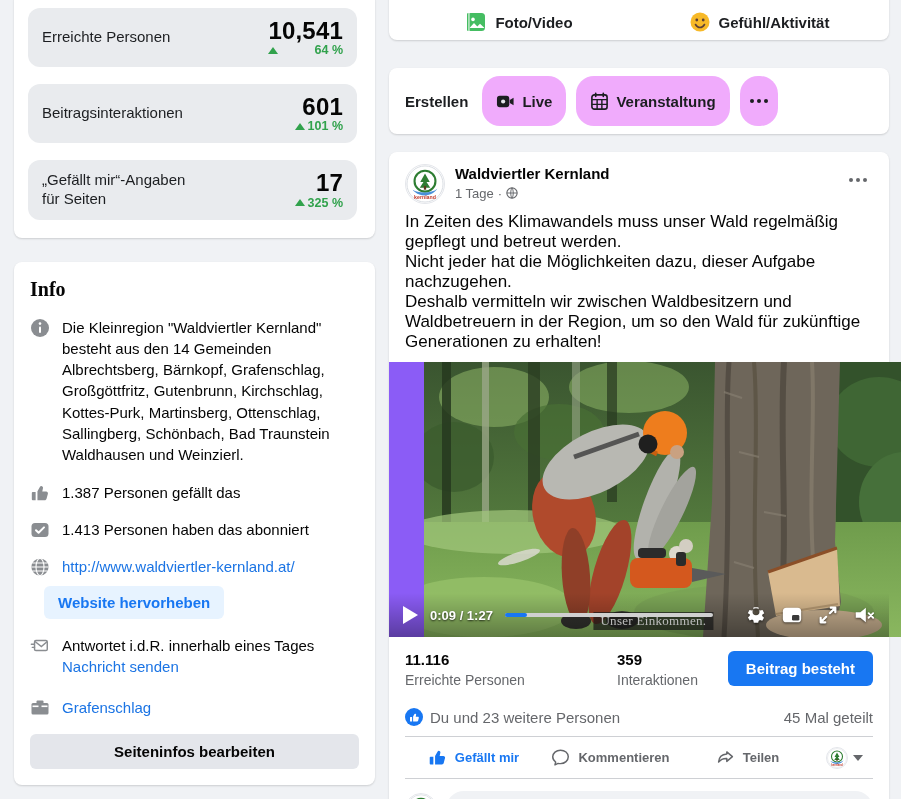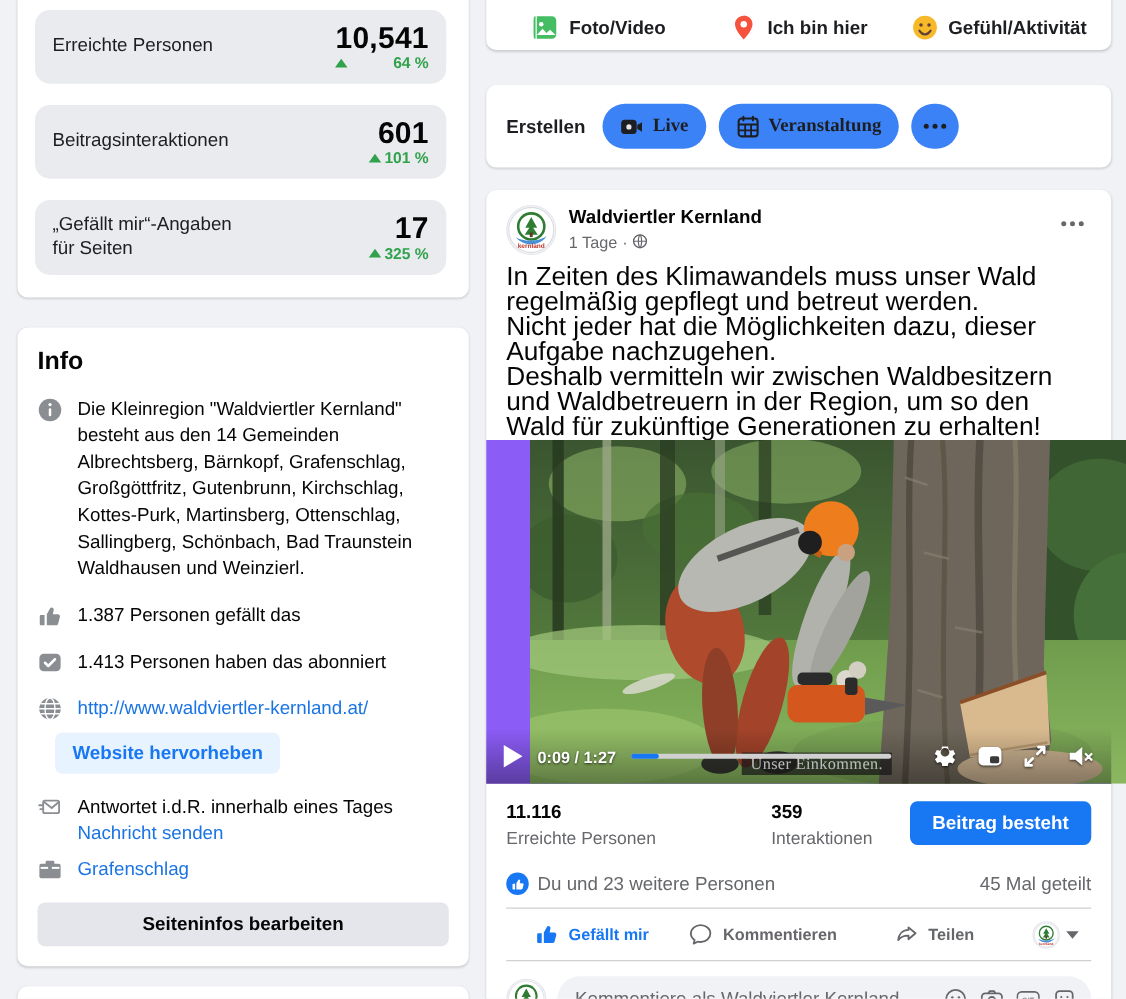--- a/index.html
+++ b/index.html
@@ -14,52 +14,52 @@
   .stats-card { padding:16px 18px 18px 14px; }
   .stat-box { background:#e9ebee; border-radius:12px; padding:10px 14px; display:flex; justify-content:space-between; align-items:center; margin-bottom:17px; min-height:58px; }
   .stat-box:last-child { margin-bottom:0; }
   .stat-label { font-size:15px; color:#1c1e21; line-height:1.25; max-width:150px; overflow-wrap:anywhere; }
   .stat-value-wrap { text-align:right; }
   .stat-value { font-size:24px; font-weight:bold; line-height:1.05; letter-spacing:.2px; }
   .stat-delta { font-size:12.5px; font-weight:bold; color:#31a24c; display:flex; align-items:center; justify-content:space-between; gap:3px; }
   .tri-up { width:0; height:0; border-left:5px solid transparent; border-right:5px solid transparent; border-bottom:7px solid #31a24c; display:inline-block; }
 
   .info-card { margin-top:24px; padding:16px; }
-  .info-title { font-size:20px; font-weight:bold; margin-bottom:16px; }
+  .info-title { font-size:20px; font-weight:bold; margin-bottom:16px;font-family:Liberation Serif, serif; }
   .info-row { display:flex; gap:12px; margin-bottom:16px; font-size:15px; line-height:1.42; color:#050505; }
   .info-row .ic { flex:0 0 20px; width:20px; height:20px; color:#8a8d91; margin-top:1px; }
   .info-link { color:#1b74e4; text-decoration:none; }
   .btn-lightblue { display:inline-block; background:#e7f3ff; color:#1877f2; font-size:15px; font-weight:bold; border:none; border-radius:6px; padding:8px 14px; margin:2px 0 16px 14px; cursor:pointer; font-family:inherit; }
   .btn-grey-wide { display:block; width:100%; background:#e4e6eb; color:#050505; font-size:15px; font-weight:bold; border:none; border-radius:6px; padding:9px 0; cursor:pointer; font-family:inherit; }
   .partial-card { margin-top:16px; padding:16px; height:60px; }
 
   
   .right-col { position:absolute; left:389px; top:0; width:500px; }
   .composer-card { position:relative; margin-top:-20px; height:60px; border-radius:8px; padding:24px 10px 0 10px; display:flex; }
   .composer-action { flex:1; display:flex; align-items:center; justify-content:center; gap:8px; font-size:15px; font-weight:bold; color:#1c1e21; cursor:pointer; border-radius:6px; }
   .composer-action .ic { width:22px; height:22px; }
 
   .create-card { margin-top:28px; height:66px; padding:15px 16px; display:flex; align-items:center; gap:10px; }
   .create-label { font-size:15px; font-weight:bold; color:#1c1e21; margin-right:4px; }
-  .pill { background:#3b82f6; border:none; border-radius:18px; height:36px; padding:0 14px; display:flex; align-items:center; gap:7px; font-size:15px; font-weight:bold; color:#1c1e21; cursor:pointer; font-family:Liberation Serif, serif; }
+  .pill { background:#f0abfc; border:none; border-radius:18px; height:50px; padding:0 14px; display:flex; align-items:center; gap:7px; font-size:15px; font-weight:bold; color:#1c1e21; cursor:pointer; font-family:Liberation Sans, sans-serif; }
   .pill .ic { width:19px; height:19px; color:#1c1e21; }
   .pill-more { width:38px; justify-content:center; padding:0; }
   .dots { display:inline-flex; gap:3px; }
   .dots i { width:4px; height:4px; border-radius:50%; background:#1c1e21; }
 
   .post-card { margin-top:18px; padding-top:12px; }
   .post-header { display:flex; align-items:flex-start; padding:0 16px; }
   .avatar { border-radius:50%; border:1px solid #e4e6eb; background:#fff; flex:0 0 auto; }
   .post-head-text { margin-left:10px; flex:1; }
   .post-author { font-size:15px; font-weight:bold; color:#050505; line-height:1.3; cursor:pointer; }
   .post-meta { font-size:13px; color:#65676b; display:flex; align-items:center; gap:4px; margin-top:2px; }
   .post-meta .ic { width:12px; height:12px; color:#65676b; }
   .post-menu { color:#65676b; cursor:pointer; padding:4px 6px; }
   .post-menu .dots i { background:#65676b; }
-  .post-text { padding:8px 16px 0; font-size:21px; line-height:20px; color:#050505; }
+  .post-text { padding:8px 16px 10px; font-size:17px; line-height:20px; color:#050505; }
 
   .video-wrap { position:relative; width:500px; height:275px; background:#8b5cf6; cursor:pointer;padding-left:35px; }
   .video-wrap svg.scene { display:block; }
   .vid-caption { position:absolute; left:50%; transform:translateX(-38%); bottom:7px; background:rgba(30,30,30,.72); color:#f2f2f2; font-family:"Liberation Serif", serif; font-size:13px; padding:1px 7px; letter-spacing:.3px; white-space:nowrap; }
   .vid-controls { position:absolute; left:0; right:0; bottom:0; height:44px; display:flex; align-items:center; padding:0 14px; color:#fff; background:linear-gradient(transparent, rgba(0,0,0,.35)); }
   .vc-play { width:0; height:0; border-top:9px solid transparent; border-bottom:9px solid transparent; border-left:15px solid #fff; margin-right:12px; cursor:pointer; flex:0 0 auto; }
   .vc-time { font-size:13px; font-weight:bold; text-shadow:0 1px 2px rgba(0,0,0,.7); margin-right:12px; white-space:nowrap; }
   .vc-bar { flex:1; height:4px; background:#d0d0d0; border-radius:2px; position:relative; margin-right:18px; cursor:pointer; }
   .vc-bar-fill { position:absolute; left:0; top:0; bottom:0; width:10.5%; background:#1877f2; border-radius:2px; }
   .vc-btn { width:22px; height:22px; color:#fff; margin-left:14px; cursor:pointer; flex:0 0 auto; filter:drop-shadow(0 1px 1px rgba(0,0,0,.6)); }
@@ -179,21 +179,21 @@
             <g stroke="#fff" stroke-width="1.1" fill="none">
               <ellipse cx="10" cy="10" rx="4" ry="8.6"></ellipse>
               <path d="M1.4 10h17.2M2.3 6h15.4M2.3 14h15.4"></path>
             </g>
           </svg>
         <a class="info-link" href="#">http://www.waldviertler-kernland.at/</a>
       </div>
 
       <button class="btn-lightblue">Website hervorheben</button>
 
-      <div class="info-row" style="margin-bottom:8px;">
+      <div class="info-row" style="margin-bottom:20px;">
         <svg class="ic" viewBox="0 0 22 22">
             <g stroke="currentColor" stroke-width="1.6" fill="none">
               <rect x="5" y="5" width="14" height="11" rx="1.5"></rect>
               <path d="M5.5 6l7 5.5 6.5-5.5"></path>
               <path d="M1.5 9h3M2.5 12.5h2.5" stroke-linecap="round"></path>
             </g>
           </svg>
         <div>
           <span>Antwortet i.d.R. innerhalb eines Tages</span><br>
           <a class="info-link" href="#">Nachricht senden</a>
@@ -223,27 +223,20 @@
     <div class="card composer-card">
       <div class="composer-action">
         <svg class="ic" viewBox="0 0 22 22">
             <rect x="2" y="2" width="18" height="18" rx="3.5" fill="#45bd62"></rect>
             <circle cx="8" cy="8.4" r="1.8" fill="#fff"></circle>
             <path d="M4.5 17l4.5-5 3.3 3.4 2.7-2.6 4.5 4.2z" fill="#fff"></path>
             <rect x="2" y="2" width="2.6" height="18" rx="1.3" fill="#45bd62" stroke="#fff" stroke-width="0"></rect>
             <rect x="3.4" y="2" width="1.1" height="18" fill="#fff" opacity=".9"></rect>
           </svg>
         <span>Foto/Video</span>
-      </div>
-      <div class="composer-action">
-        <svg class="ic" viewBox="0 0 22 22">
-            <path d="M11 1.5c-3.9 0-7 3-7 6.9 0 5.2 7 12.1 7 12.1s7-6.9 7-12.1c0-3.9-3.1-6.9-7-6.9z" fill="#f5533d"></path>
-            <circle cx="11" cy="8.3" r="2.6" fill="#fff"></circle>
-          </svg>
-        <span>Ich bin hier</span>
       </div>
       <div class="composer-action">
         <svg class="ic" viewBox="0 0 22 22">
             <circle cx="11" cy="11" r="9.5" fill="#f7b928"></circle>
             <circle cx="7.8" cy="9" r="1.4" fill="#5d4037"></circle>
             <circle cx="14.2" cy="9" r="1.4" fill="#5d4037"></circle>
             <path d="M6.5 13.5c1.2 2 2.7 3 4.5 3s3.3-1 4.5-3" stroke="#5d4037" stroke-width="1.6" fill="none" stroke-linecap="round"></path>
           </svg>
         <span>Gefühl/Aktivität</span>
       </div>

